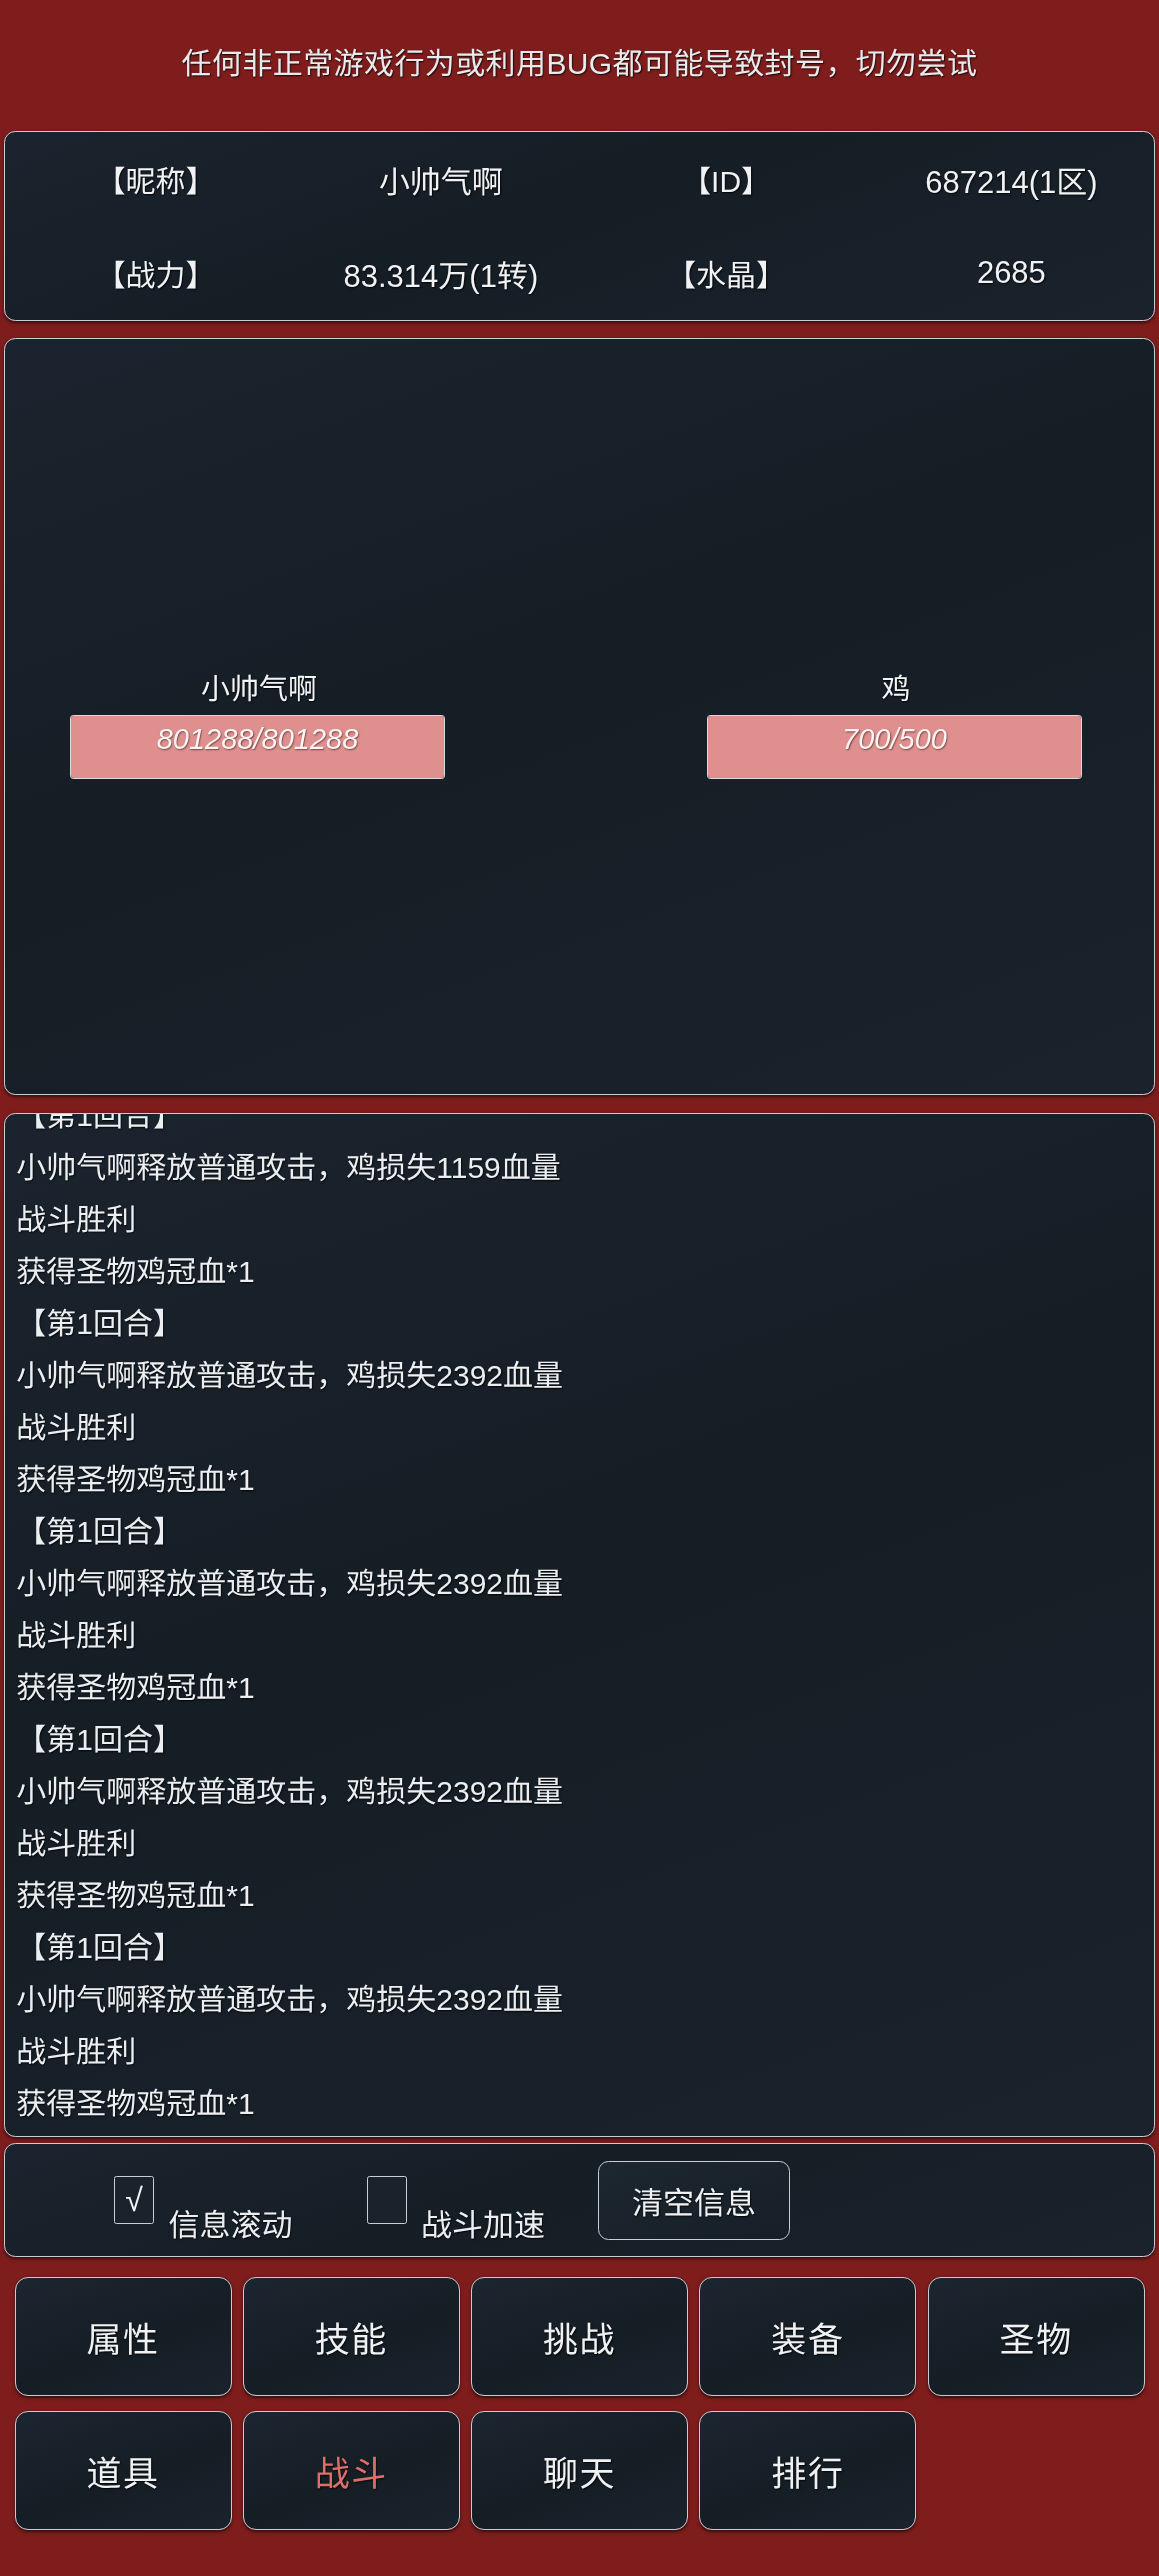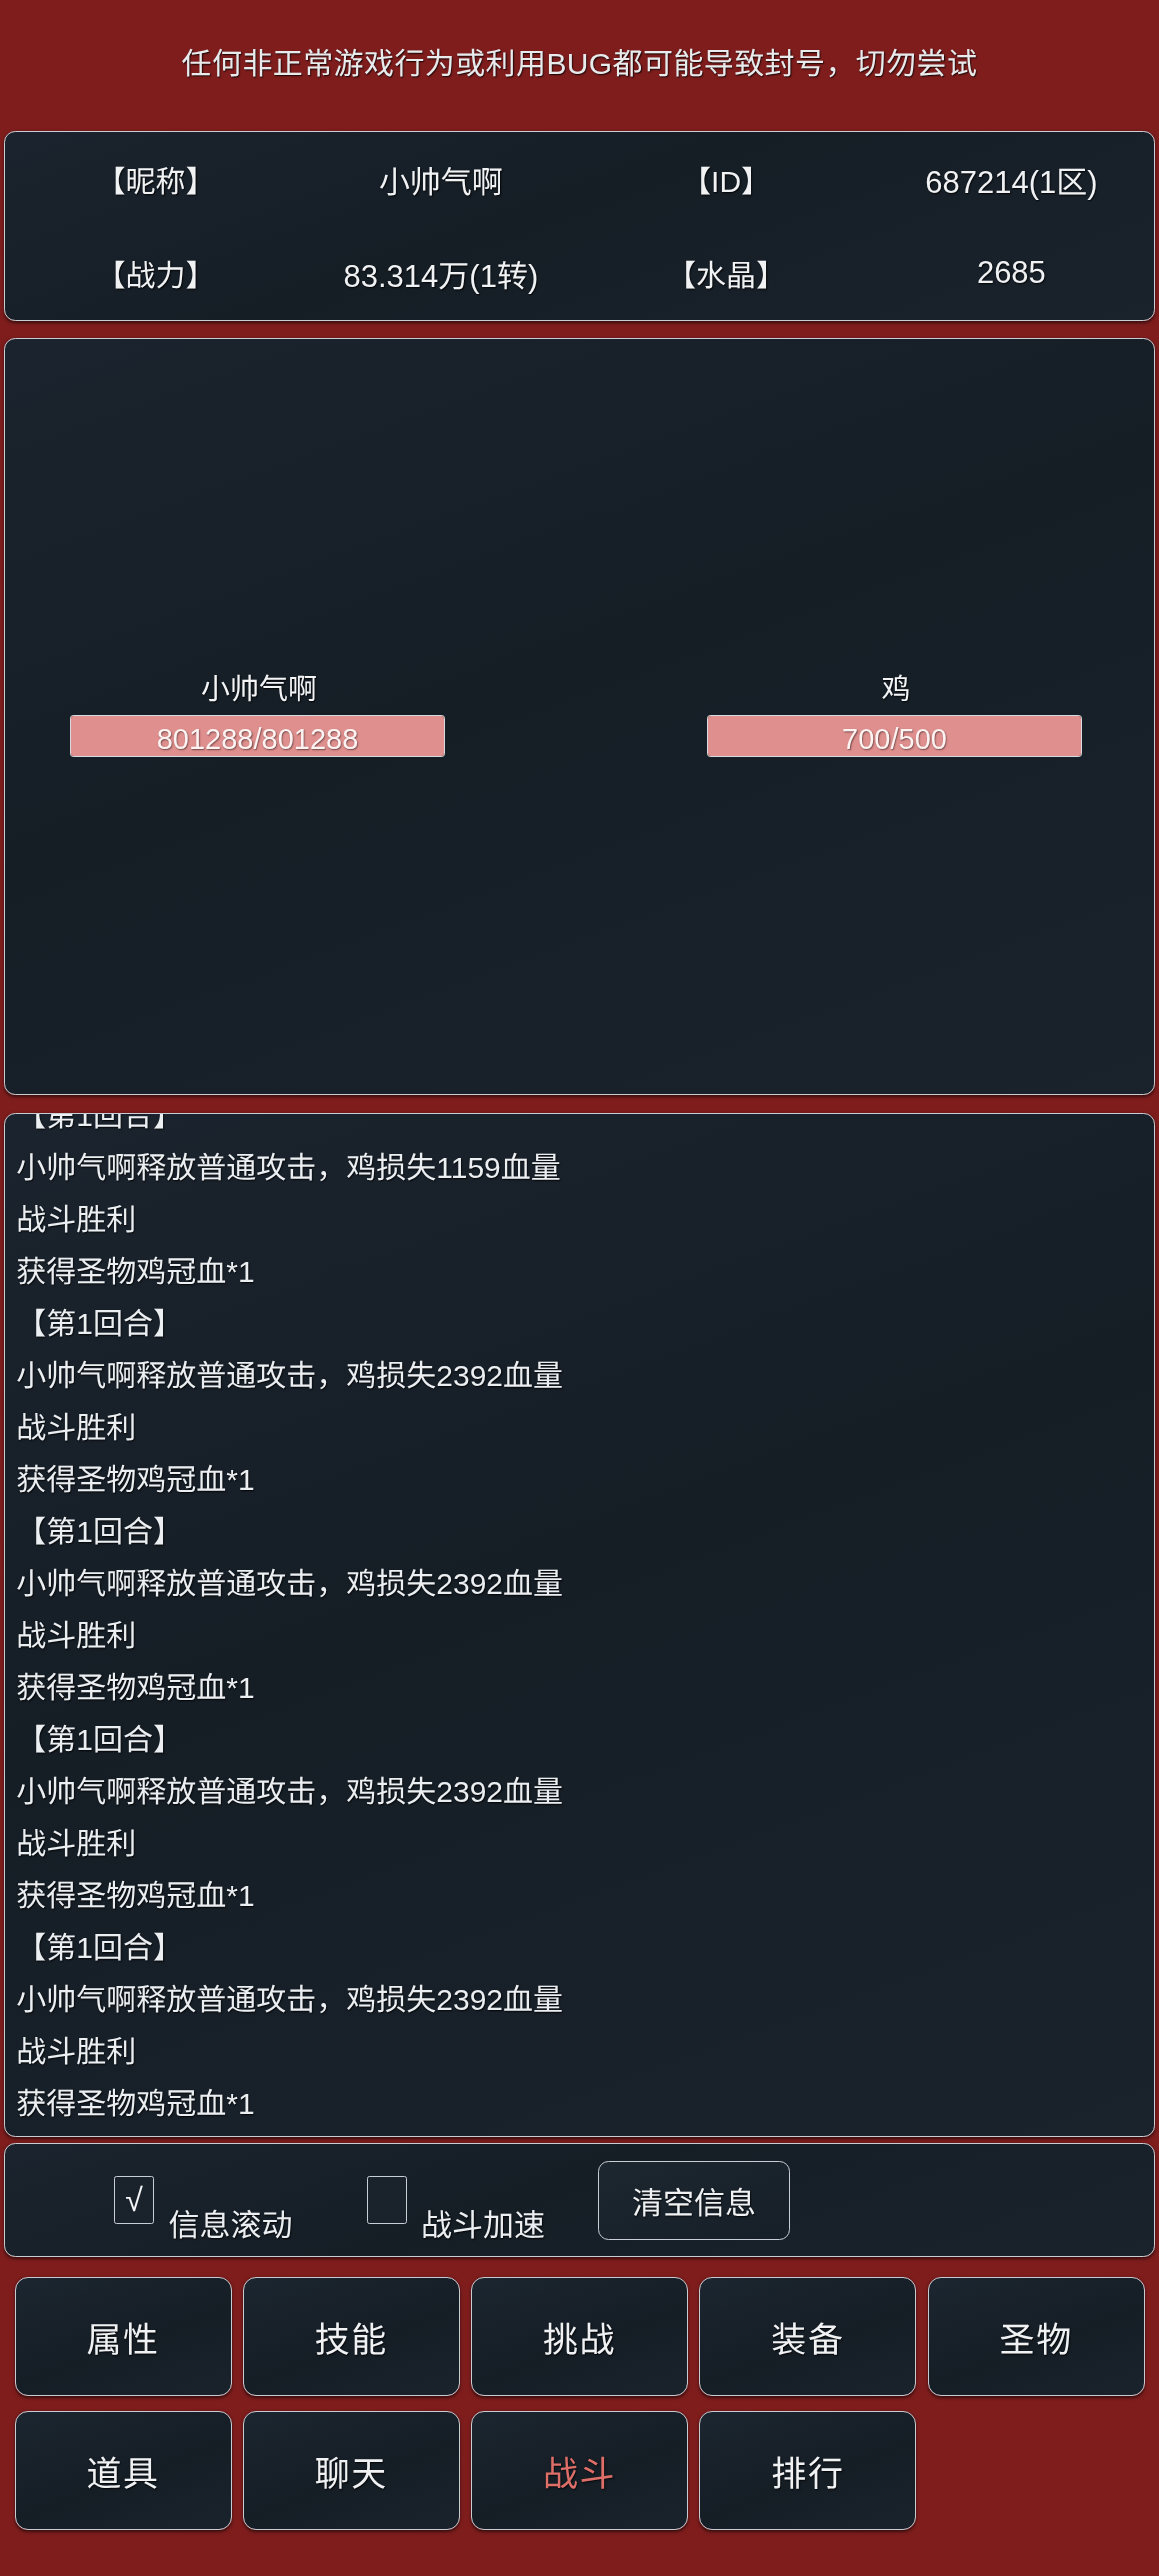--- a/index.html
+++ b/index.html
@@ -88,25 +88,26 @@
   .combatant-name {
     color: #f2f4f6;
     font-size: 29px;
     text-shadow: 0.8px 0.8px 1.6px rgba(0,0,0,0.85);
     margin-bottom: 8px;
     white-space: nowrap;
   }
   .hp-bar {
     position: relative;
     width: 375px;
-    height: 42px;
+    height: 64px;
     border: 1.6px solid #d7dade;
     border-radius: 3.2px;
     background: #2a3440;
     overflow: hidden;
+    font-style: italic;
   }
   .hp-fill {
     position: absolute;
     left: 0; top: 0; bottom: 0;
     background: #df8f8d;
     width: 100%;
   }
   .hp-text {
     position: relative;
     z-index: 2;
@@ -314,19 +315,19 @@
     <div class="clear-button">清空信息</div>
   </div>
 
   <div class="menu-grid" id="menu-grid">
       <div class="menu-button">属性</div>
       <div class="menu-button">技能</div>
       <div class="menu-button">挑战</div>
       <div class="menu-button">装备</div>
       <div class="menu-button">圣物</div>
       <div class="menu-button">道具</div>
+      <div class="menu-button active" style="color: rgb(221, 110, 104);">战斗</div>
       <div class="menu-button">聊天</div>
-      <div class="menu-button active" style="color: rgb(221, 110, 104);">战斗</div>
       <div class="menu-button">排行</div>
     </div>
 
 </div>
 
 
 </body></html>

